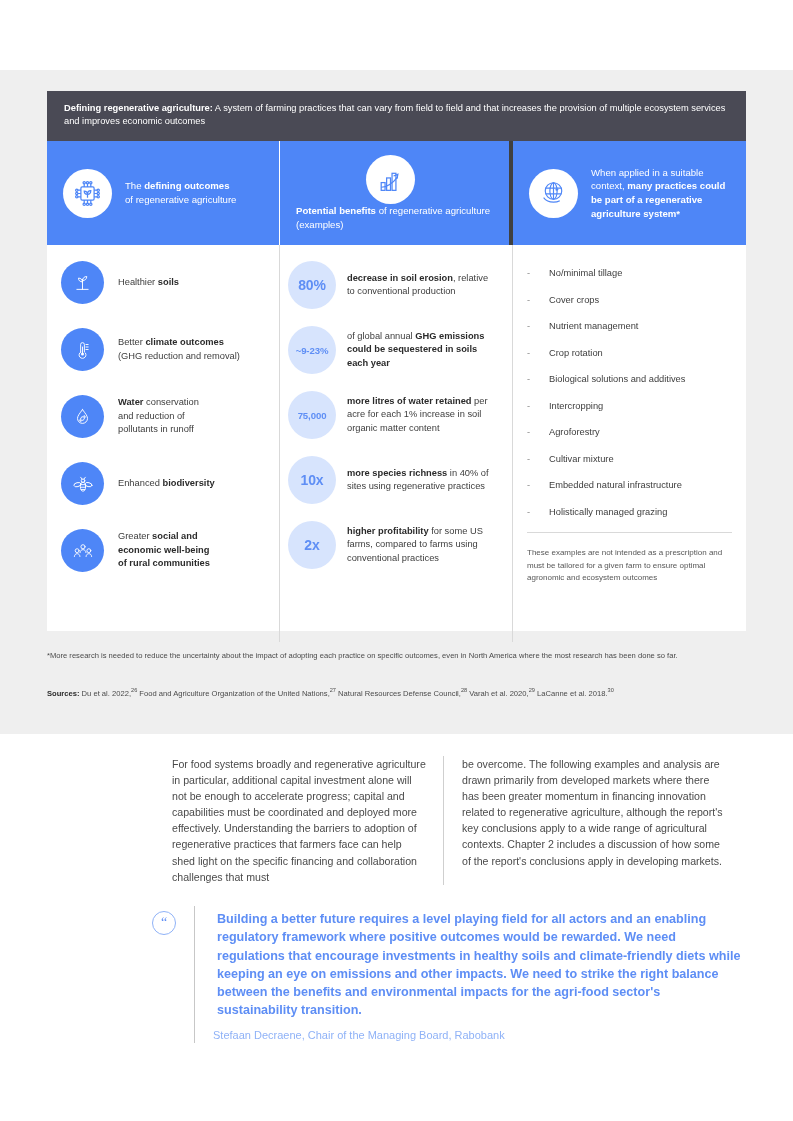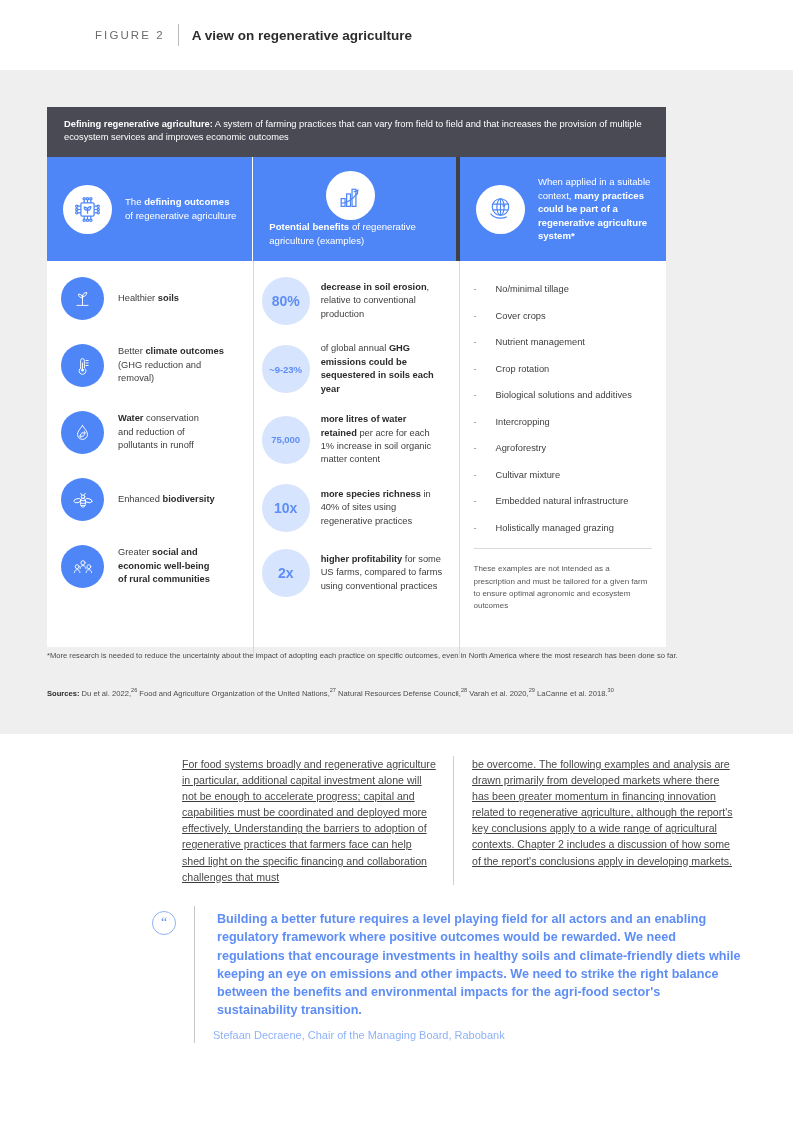--- a/index.html
+++ b/index.html
@@ -25,21 +25,21 @@
   }
   .fig-name{font-size:13.5px;font-weight:700;color:#2c2c2c;letter-spacing:0px;}
 
   
   .grey-zone{
     position:absolute;left:0;top:70px;width:793px;height:664px;background:#efefef;
   }
 
   
   .exhibit{
-    position:absolute;left:47px;top:107px;width:619px;height:540px;background:#ffffff;
+    position:absolute;left:47px;top:91px;width:699px;height:540px;background:#ffffff;
   }
   .definition{
     background:#4a4a55;color:#ffffff;padding:11px 17px 12px 17px;
     font-size:9.3px;line-height:1.45;
   }
   .definition b{font-weight:700;}
 
   .head-row{display:flex;width:100%;}
   .head-cell{
     background:#4e86f7;display:flex;align-items:center;
@@ -97,21 +97,21 @@
     font-size:7.6px;line-height:1.62;color:#4a4a4a;
   }
   .sources{
     position:absolute;left:47px;top:686px;width:680px;
     font-size:7.6px;line-height:1.62;color:#4a4a4a;
   }
   .sources b{font-weight:700;color:#2b2b2b;}
   sup{font-size:5.6px;vertical-align:super;}
 
   
-  .article{position:absolute;left:182px;top:756px;width:555px;display:flex;text-decoration:underline;}
+  .article{position:absolute;left:172px;top:756px;width:555px;display:flex;}
   .art-col{font-size:10.6px;line-height:1.52;color:#4a4a4a;}
   .art-left{width:272px;padding-right:16px;box-sizing:border-box;
             border-right:1px solid #cfcfcf;}
   .art-right{width:283px;padding-left:18px;box-sizing:border-box;}
 
   
   .quote-wrap{position:absolute;left:152px;top:906px;width:595px;display:flex;}
   .quote-mark{
     width:22px;height:22px;border-radius:50%;border:1px solid #8fb2f7;
     flex:0 0 22px;display:flex;align-items:center;justify-content:center;
@@ -133,25 +133,20 @@
     font-size:8.6px;color:#6b6b6b;
   }
   .footer b{font-weight:700;color:#2b2b2b;}
   .footer .pg{font-weight:700;color:#2b2b2b;margin-left:16px;}
 </style>
 </head>
 <body>
 
 <div class="page">
 
-  <div class="fig-title-bar">
-    <span class="fig-label">FIGURE 2</span>
-    <span class="fig-div"></span>
-    <span class="fig-name">A view on regenerative agriculture</span>
-  </div>
 
   <div class="grey-zone"></div>
 
   <div class="exhibit">
 
     <div class="definition">
       <b>Defining regenerative agriculture:</b><span> A system of farming practices that can vary from field to field and that increases the provision of multiple ecosystem services and improves economic outcomes</span>
     </div>
 
     <div class="head-row">

